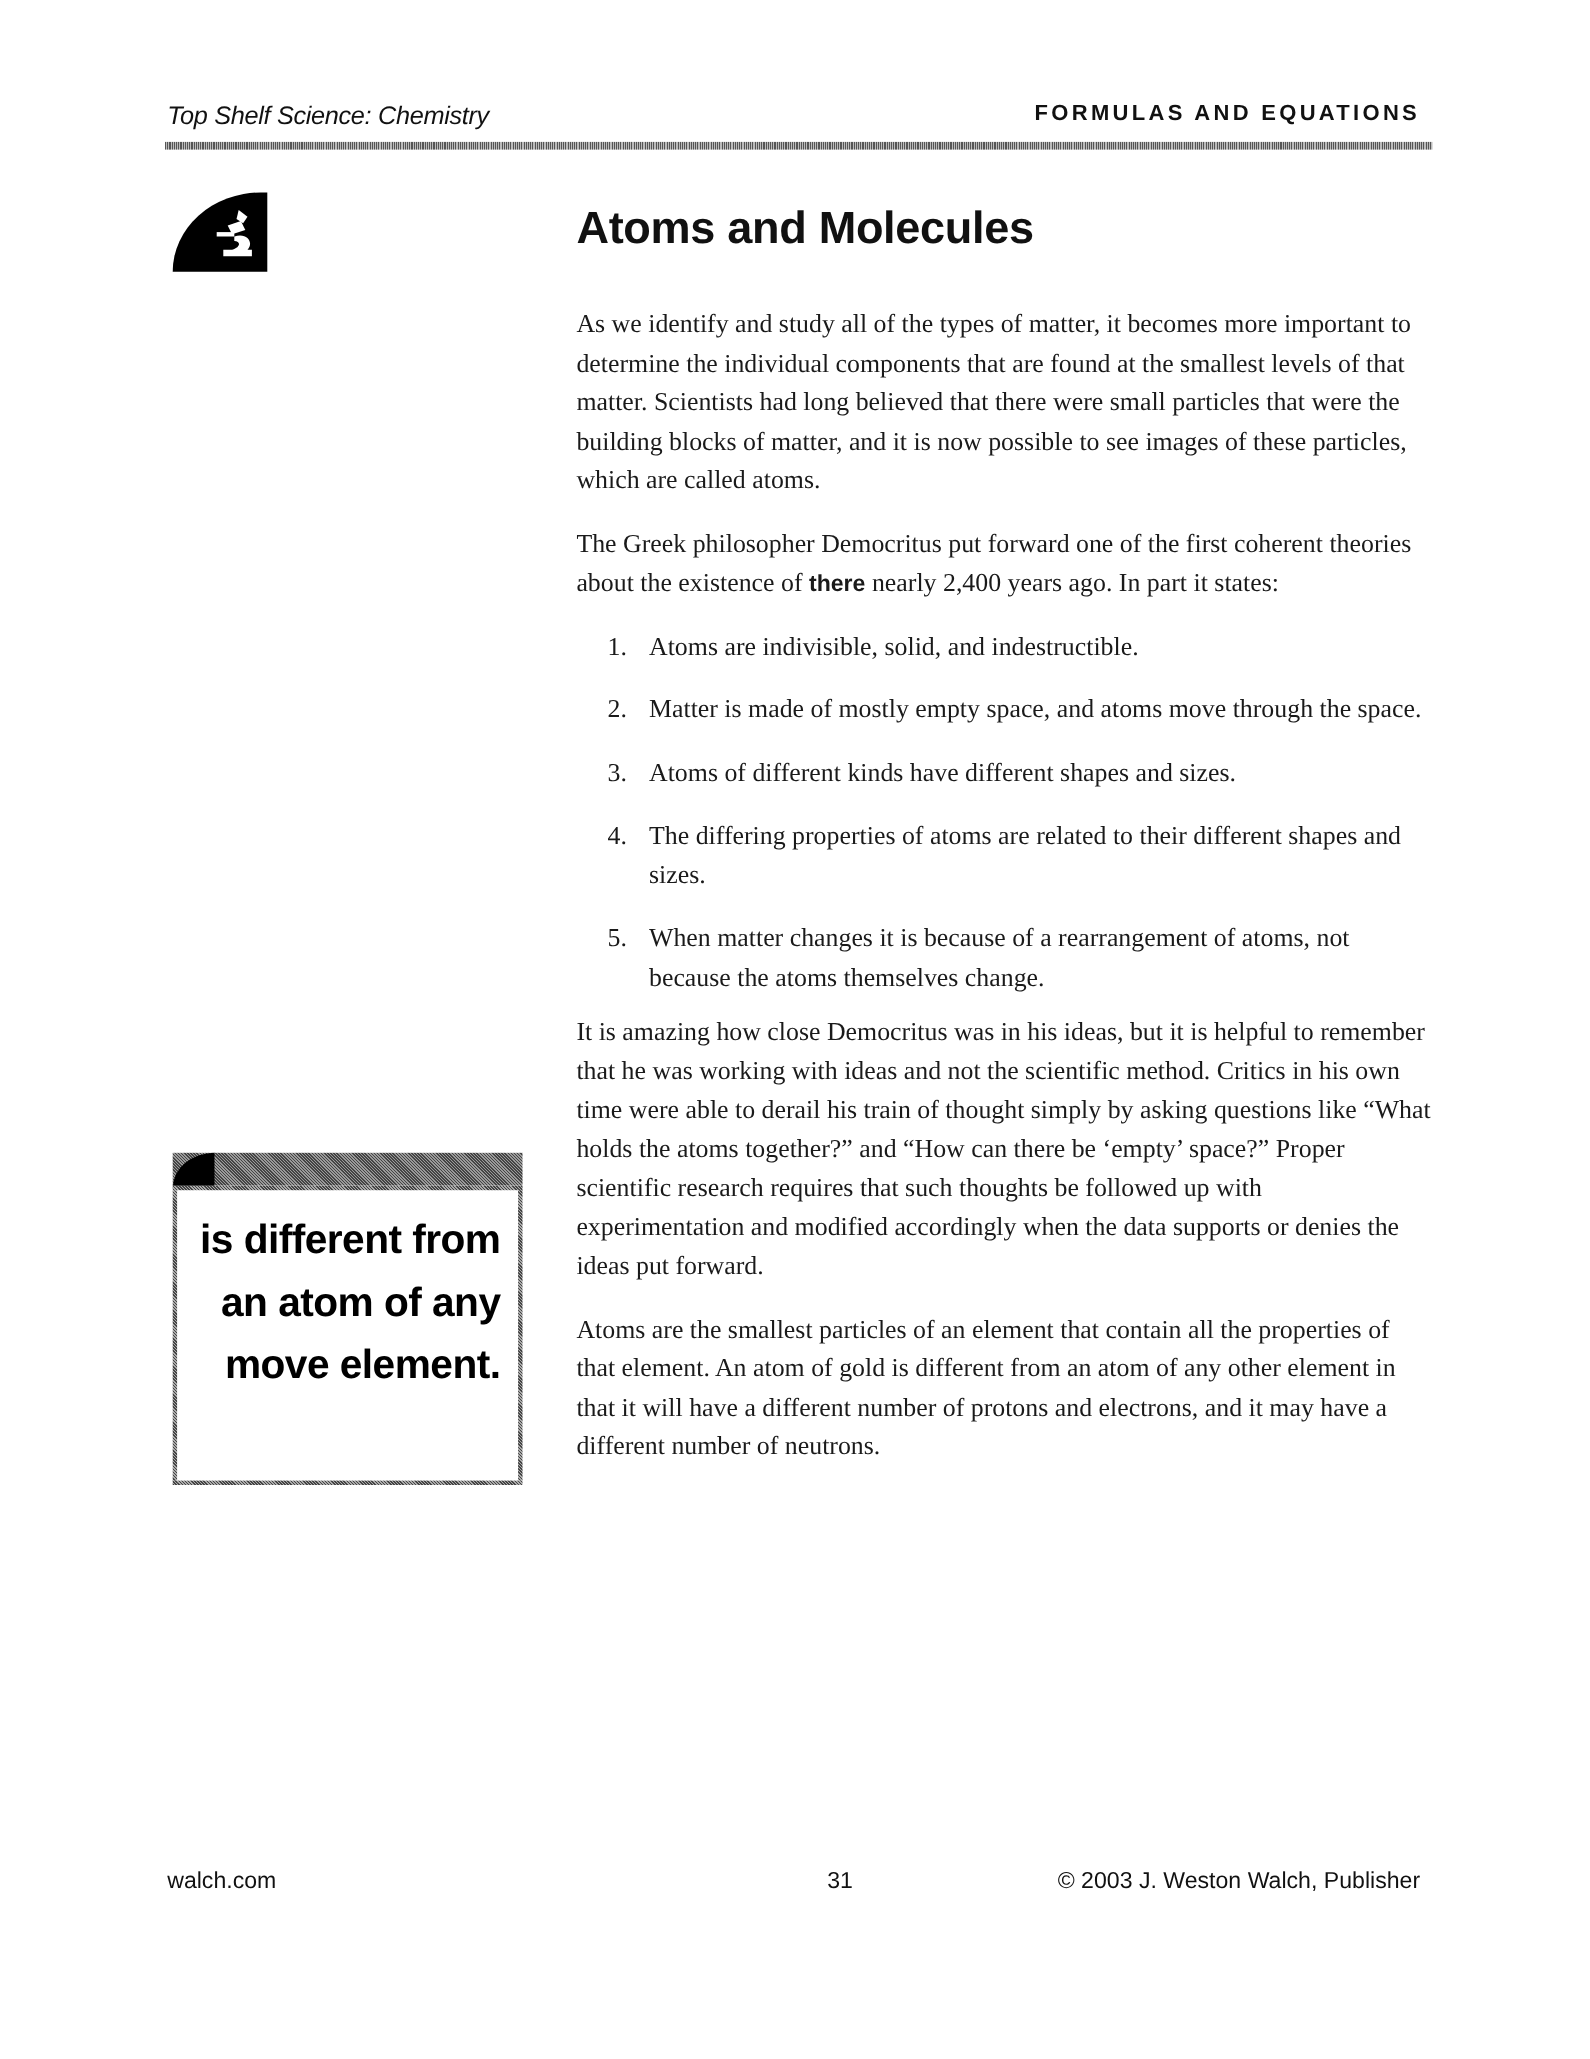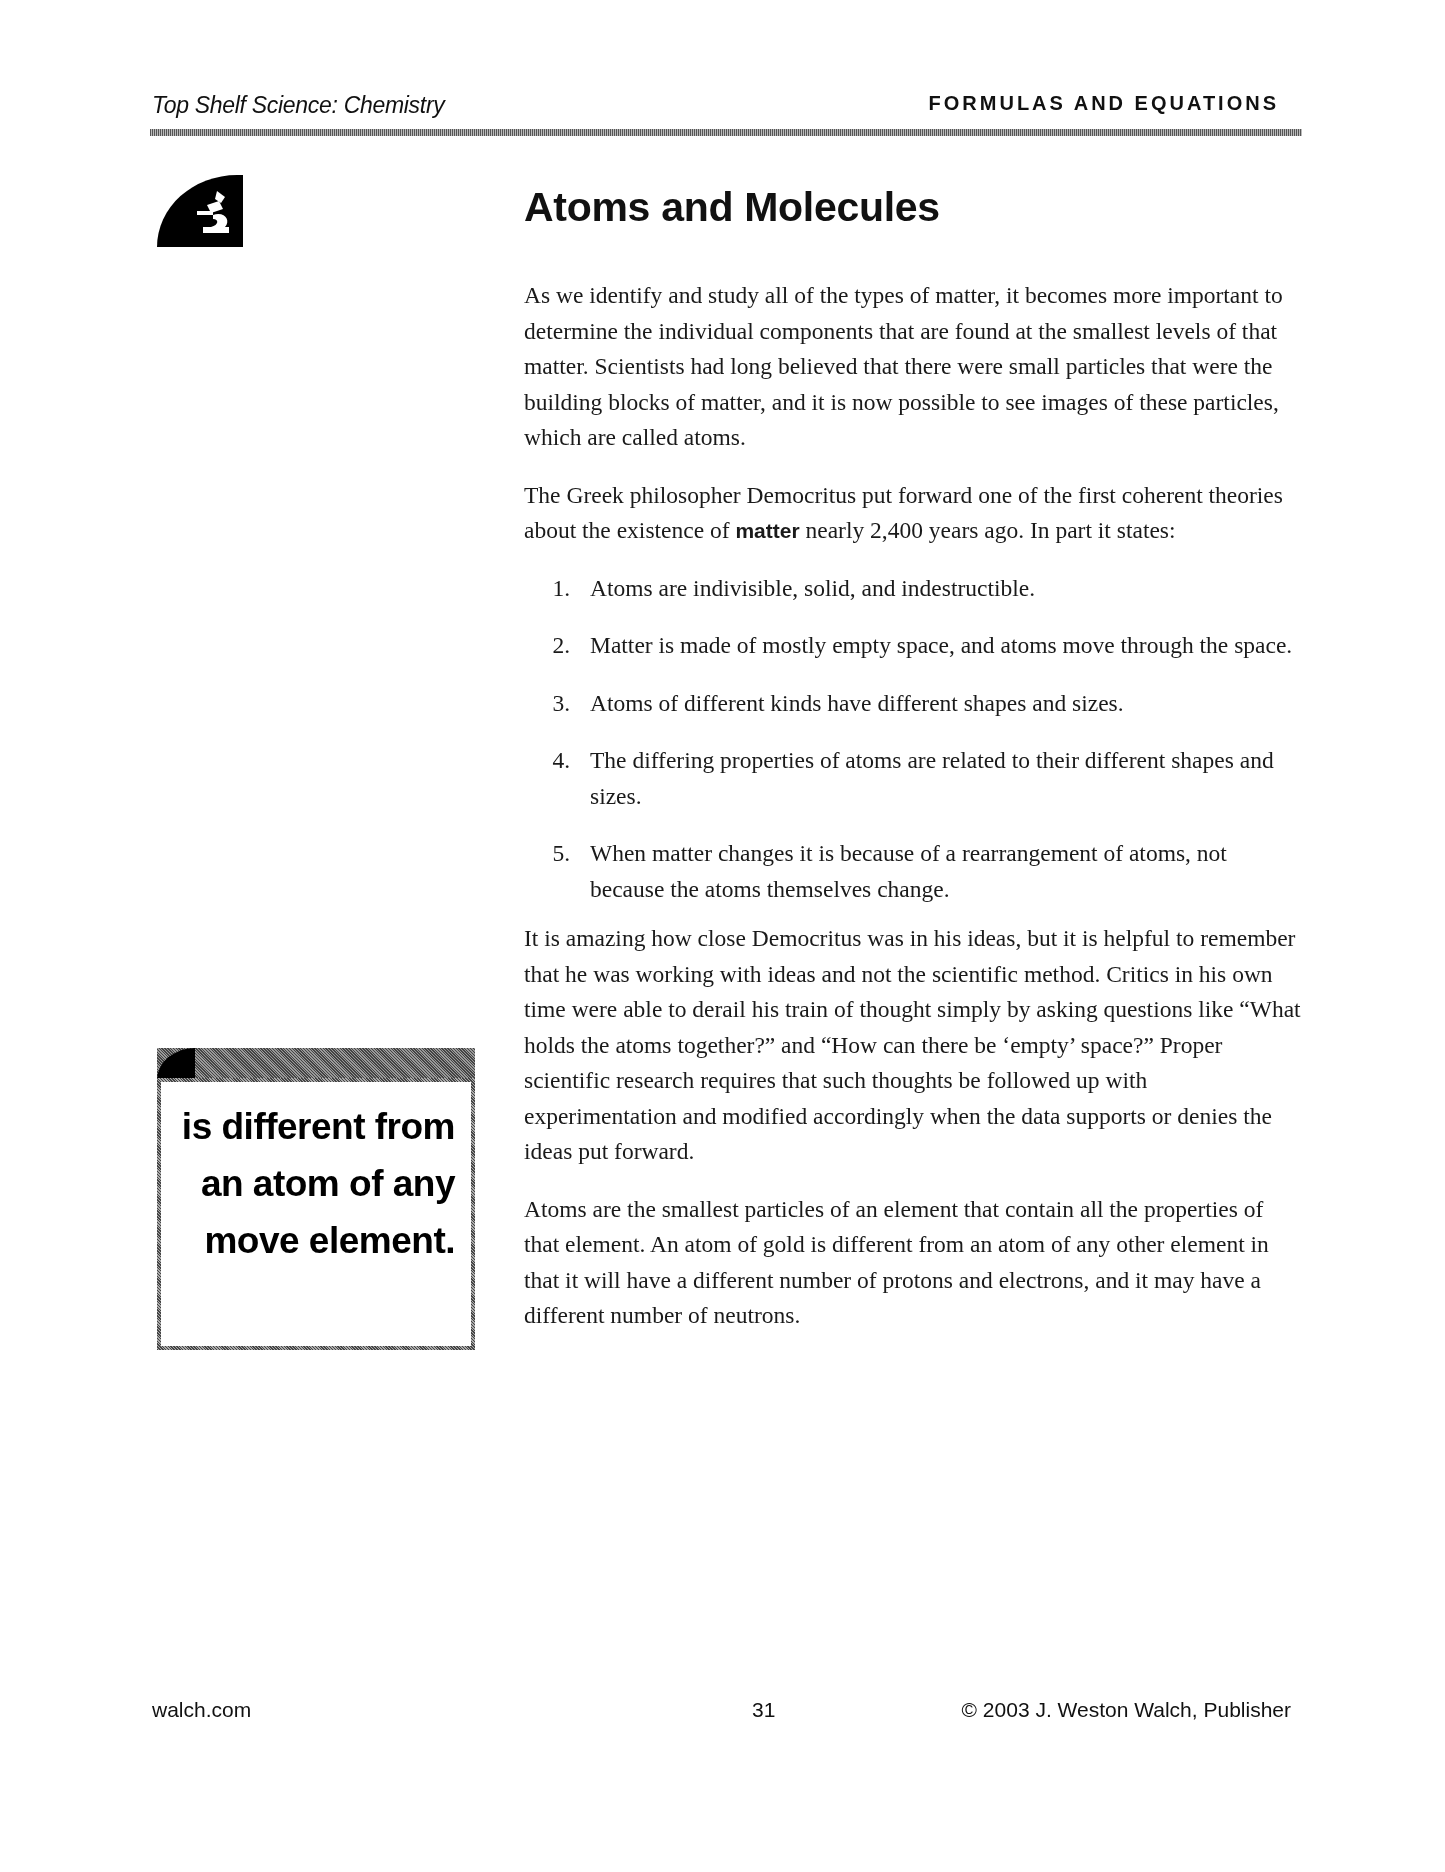--- a/index.html
+++ b/index.html
@@ -6,21 +6,21 @@
   body {
     width: 1445px; height: 1872px; position: relative; overflow: hidden;
     color: #111;
   }
   .header-left {
     position: absolute; left: 152px; top: 92px;
     font-family: "Liberation Sans", sans-serif; font-style: italic;
     font-size: 23px; color: #111; letter-spacing: -0.3px;
   }
   .header-right {
-    position: absolute; right: 166px; top: 92px;
+    position: absolute; right: 154px; top: 92px;
     font-family: "Liberation Sans", sans-serif; font-weight: bold;
     font-size: 20px; letter-spacing: 3px; color: #111;
   }
   .header-rule {
     position: absolute; left: 150px; top: 129px; width: 1152px; height: 7px;
     background: repeating-linear-gradient(90deg, #555 0 1px, #bbb 1px 2px);
   }
   .bg-tab {
     position: absolute; left: 157px; top: 175px; width: 315px; height: 72px;
   }
@@ -100,21 +100,21 @@
     <path d="M12 16 L24 12 L28 20 L16 24 Z" fill="#fff"></path>
     <rect x="2" y="22" width="16" height="4" fill="#fff"></rect>
     <path d="M18 26 C30 22 36 32 30 38 L34 38 L34 44 L8 44 L8 38 L16 38 C24 36 24 30 18 30 Z" fill="#fff"></path>
   </svg>
 </div>
 
 <div class="title">Atoms and Molecules</div>
 
 <div class="body-col">
   <p>As we identify and study all of the types of matter, it becomes more important to determine the individual components that are found at the smallest levels of that matter. Scientists had long believed that there were small particles that were the building blocks of matter, and it is now possible to see images of these particles, which are called atoms.</p>
-  <p><span>The Greek philosopher Democritus put forward one of the first coherent theories about the existence of </span><b>matter</b><span> nearly 2,400 years ago. In part it states:</span></p>
+  <p><span>The Greek philosopher Democritus put forward one of the first coherent theories about the existence of </span><b>there</b><span> nearly 2,400 years ago. In part it states:</span></p>
   <ol class="points">
     <li>
         <span class="num">1.</span>
         <span class="txt">Atoms are indivisible, solid, and indestructible.</span>
       </li>
     <li>
         <span class="num">2.</span>
         <span class="txt">Matter is made of mostly empty space, and atoms move through the space.</span>
       </li>
     <li>

